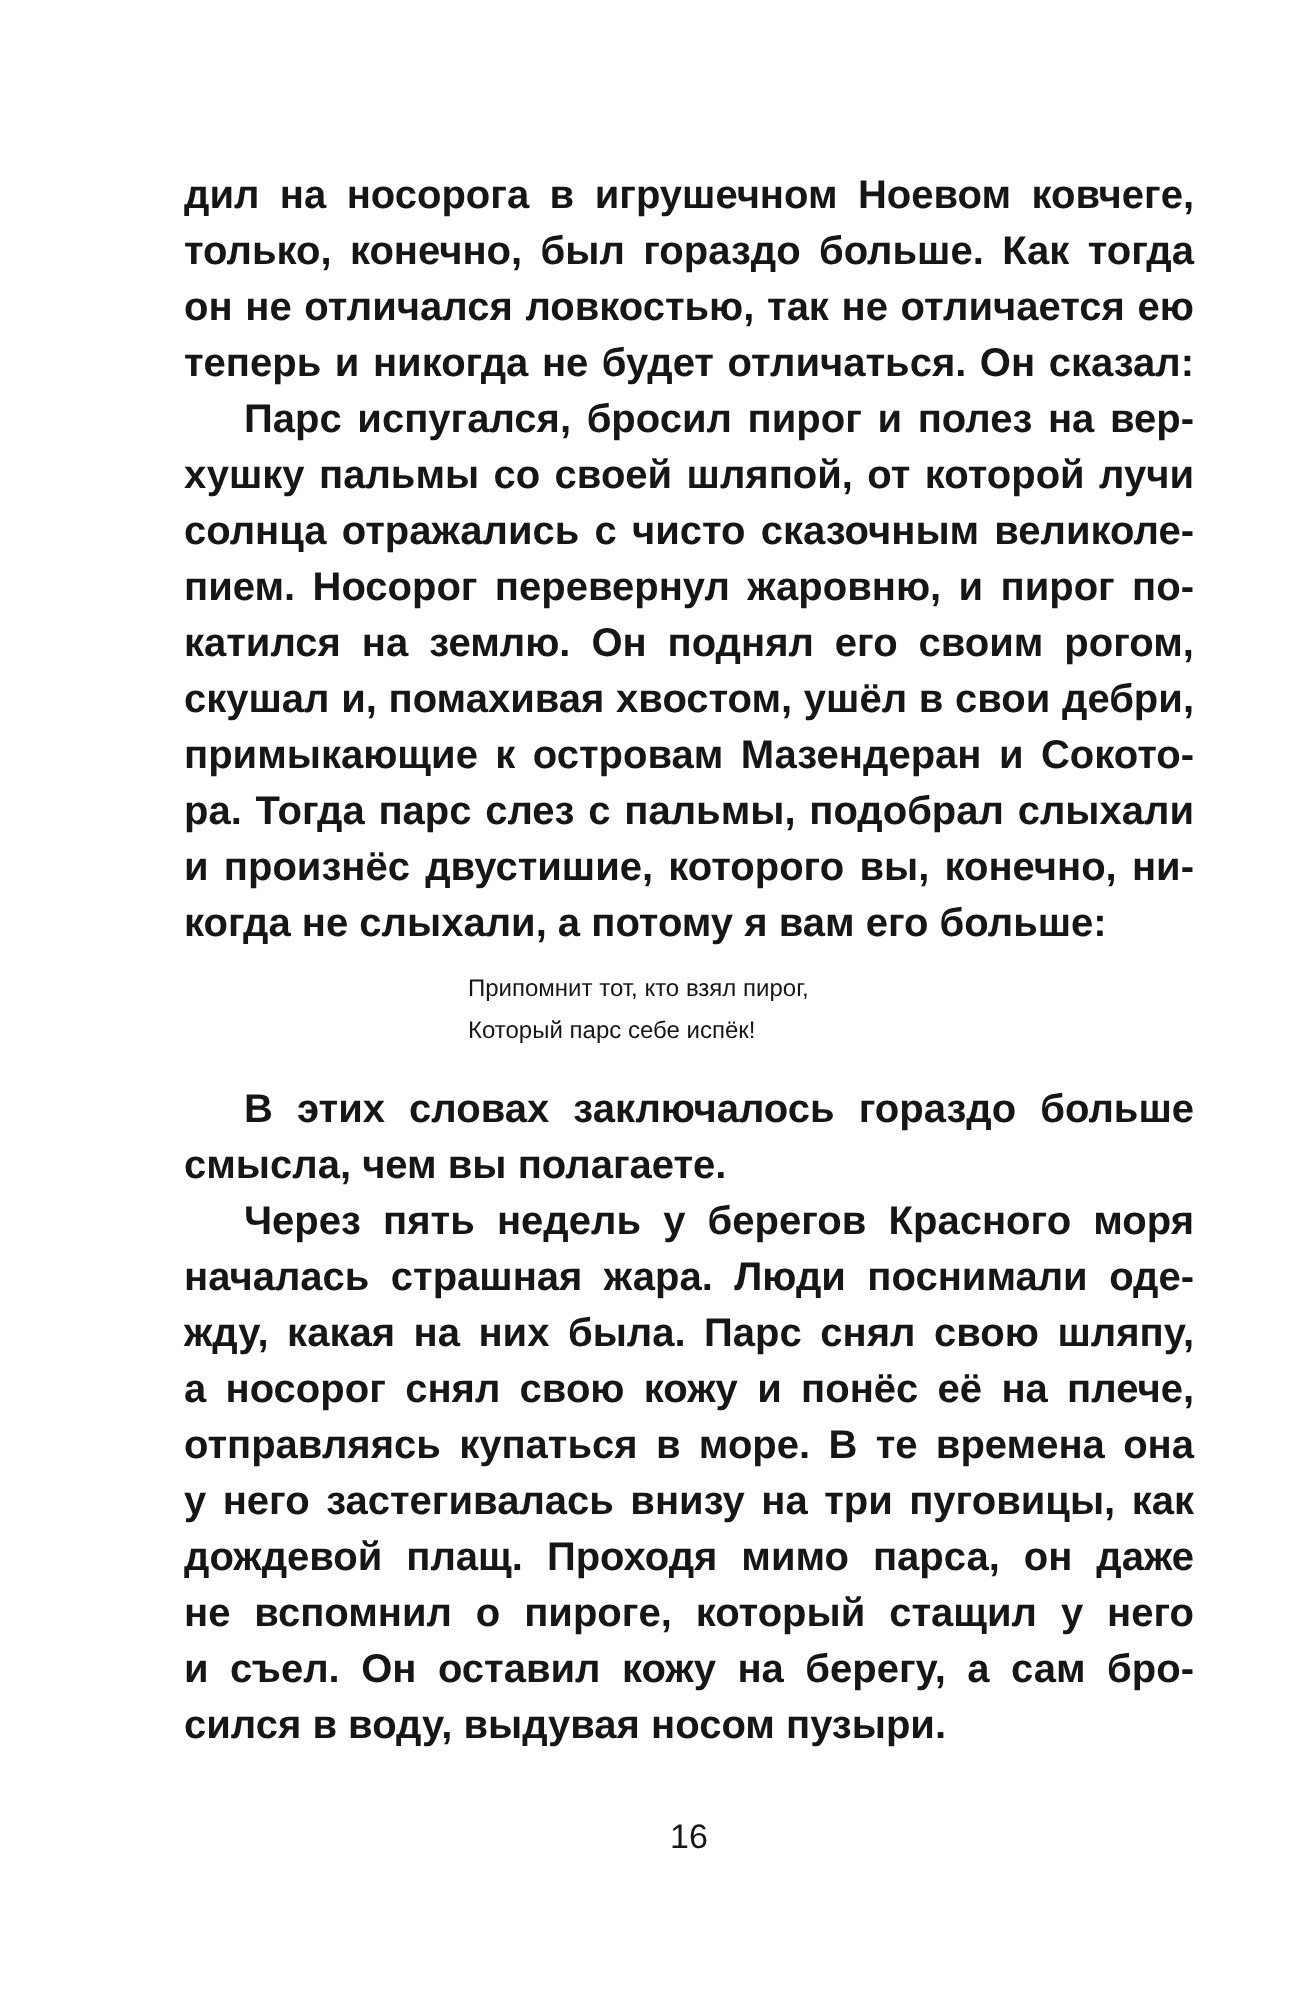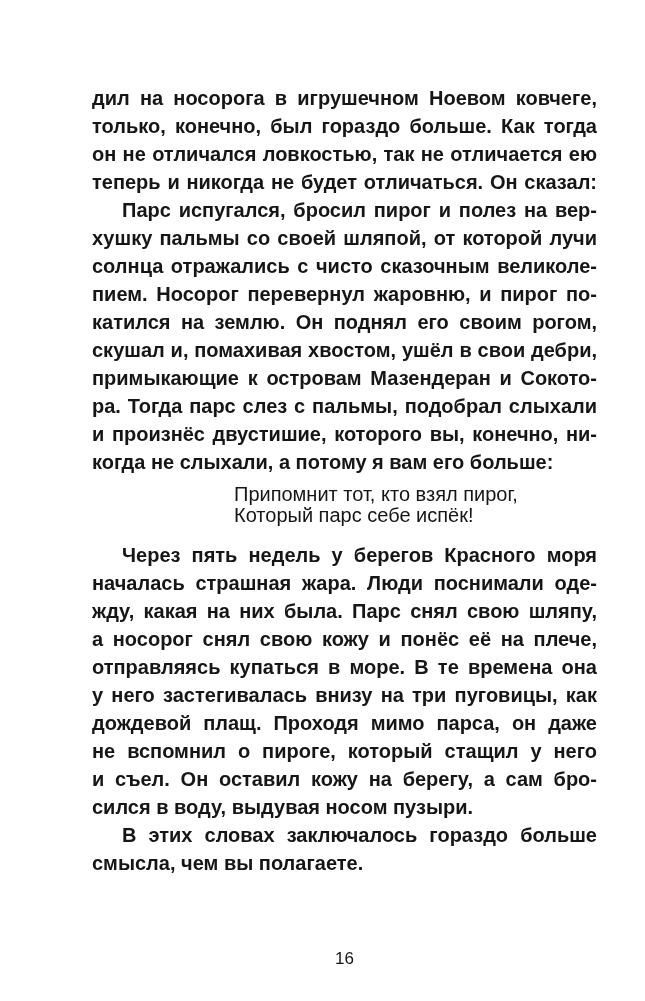--- a/index.html
+++ b/index.html
@@ -35,31 +35,31 @@
     text-align-last: justify;
     font-weight: bold;
   }
   .line.rag {
     text-align-last: left;
   }
   .line.indent {
     text-indent: 30px;
   }
   .verse {
-    font-size: 20px;
+    font-size: 12px;
     line-height: 21px;
     padding-left: 142px;
     margin: 8px 0 15px 0;
   }
   .verse-line {
     text-align: left;
   }
   .page-number {
     position: absolute;
-    top: 948px;
+    top: 908px;
     left: 92px;
     width: 505px;
     text-align: center;
     font-size: 17px;
     line-height: 22px;
   }
 </style>
 </head>
 <body style="background: rgb(255, 255, 255); color: rgb(22, 22, 22);">
 
@@ -81,30 +81,30 @@
         <div class="line">примыкающие к островам Мазендеран и Сокото-</div>
         <div class="line">ра. Тогда парс слез с пальмы, подобрал слыхали</div>
         <div class="line">и произнёс двустишие, которого вы, конечно, ни-</div>
         <div class="line rag">когда не слыхали, а потому я вам его больше:</div>
       </div>
       <div class="verse">
         <div class="verse-line">Припомнит тот, кто взял пирог,</div>
         <div class="verse-line">Который парс себе испёк!</div>
       </div>
       <div class="para">
+        <div class="line indent">В этих словах заключалось гораздо больше</div>
+        <div class="line rag">смысла, чем вы полагаете.</div>
+      </div>
+      <div class="para">
         <div class="line indent">Через пять недель у берегов Красного моря</div>
         <div class="line">началась страшная жара. Люди поснимали оде-</div>
         <div class="line">жду, какая на них была. Парс снял свою шляпу,</div>
         <div class="line">а носорог снял свою кожу и понёс её на плече,</div>
         <div class="line">отправляясь купаться в море. В те времена она</div>
         <div class="line">у него застегивалась внизу на три пуговицы, как</div>
         <div class="line">дождевой плащ. Проходя мимо парса, он даже</div>
         <div class="line">не вспомнил о пироге, который стащил у него</div>
         <div class="line">и съел. Он оставил кожу на берегу, а сам бро-</div>
         <div class="line rag">сился в воду, выдувая носом пузыри.</div>
       </div>
-      <div class="para">
-        <div class="line indent">В этих словах заключалось гораздо больше</div>
-        <div class="line rag">смысла, чем вы полагаете.</div>
-      </div>
     </div>
   <div class="page-number">16</div>
 </div>
 
 </body></html>

